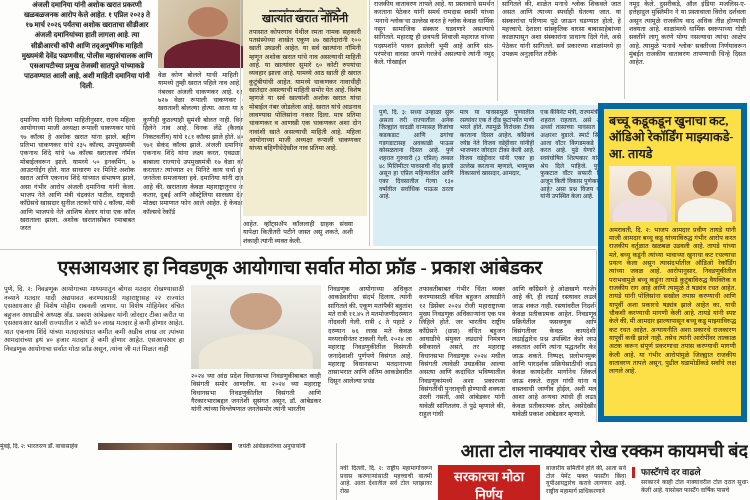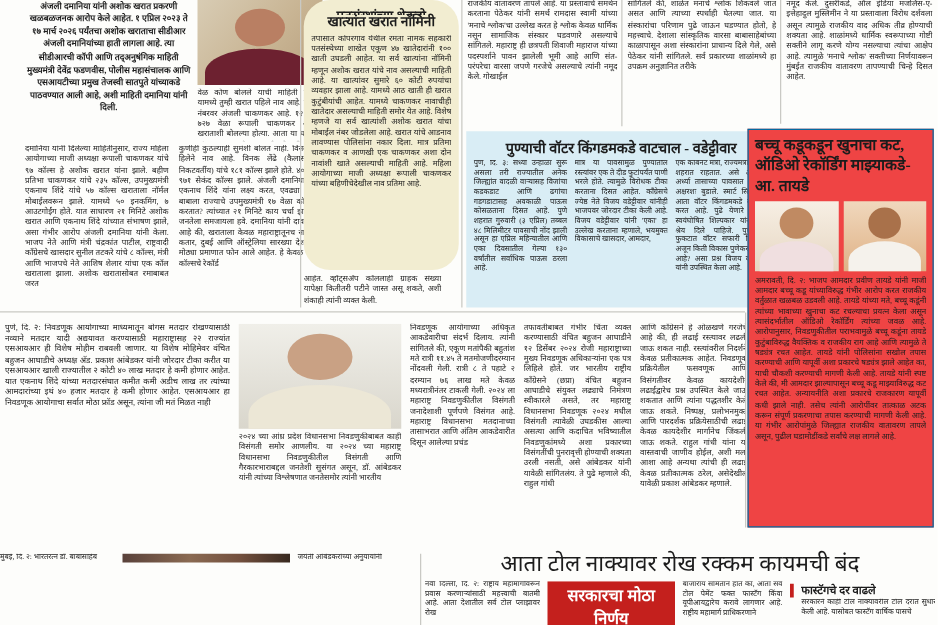--- a/index.html
+++ b/index.html
@@ -22,33 +22,33 @@
   .nomCut span{display:inline-block;margin-top:-5px;font-weight:bold;font-size:10.5px;}
   .nomHead{font-weight:bold;font-size:11px;text-align:center;line-height:1.25;margin-bottom:2px;}
 
   
   .waterBox{background:#d9edf5;padding:4px 6px;box-sizing:border-box;overflow:hidden;}
   .waterHead{font-weight:bold;font-size:11.5px;text-align:center;white-space:nowrap;margin:1px 0 3px;}
   .waterCols{display:flex;gap:6px;}
   .waterCols>div{flex:1;}
 
   
-  .bBox{background:#ef4444;border:1px solid #0369a1;box-sizing:border-box;padding:4px 5px;overflow:hidden;}
+  .bBox{background:#fde047;border:6px solid #0369a1;box-sizing:border-box;padding:4px 5px;overflow:hidden;}
   .bHead{font-weight:bold;font-size:12.5px;line-height:1.3;}
   .bPhotos{display:flex;gap:4px;margin:4px 0;}
   .bPhotos>div{flex:1;height:56px;}
 
   
   .sirHead{font-weight:bold;font-size:19px;text-align:center;white-space:nowrap;overflow:hidden;}
   .sirRow{display:flex;gap:7px;margin-top:5px;height:150px;overflow:hidden;}
 
   
   .jHead{font-weight:bold;font-size:17px;text-align:center;line-height:1.35;}
   .jRow{display:flex;gap:6px;align-items:flex-start;margin-top:2px;}
-  .tHead{font-weight:normal;font-size:18px;text-align:center;white-space:nowrap;overflow:hidden;}
+  .tHead{font-weight:bold;font-size:18px;text-align:right;white-space:nowrap;overflow:hidden;}
   .tRow{display:flex;gap:6px;margin-top:3px;height:38px;overflow:hidden;}
   .badge{background:#c4201d;color:#fff;font-weight:bold;font-size:13px;text-align:center;
          padding:2px 1px;font-family:"Liberation Sans",sans-serif;}
   .redbar{width:3px;background:#c4201d;height:11px;margin-top:2px;flex:none;}
   .fhead{font-weight:bold;font-size:9px;margin-bottom:1px;}
 
   
   .portrait{position:relative;overflow:hidden;}
   .portrait::before{content:"";position:absolute;top:10%;left:50%;transform:translateX(-50%);
       width:40%;height:44%;border-radius:50%;background:var(--skin,#c69);}
@@ -71,56 +71,56 @@
     <div class="abs portrait p-desk" style="left:138px;top:0;width:100px;height:68px;"></div>
     <div class="abs bt" style="left:138px;top:71px;width:100px;height:42px;">वेळ कोण बोलले याची माहिती घेतली. यामध्ये तुम्ही खरात पहिले नाव आहे. दुसऱ्या नंबरवर अंजली चाकणकर आहे. १२ हजार ७२७ वेळा रूपाली चाकणकर अशोक खराताशी बोलल्या होत्या. आता या घटकेला यांना अटक होऊन पूर्ण चौकशी झाली पाहिजे, अशी मागणी अंजली दमानिया यांनी केली.</div>
     <div class="abs a-cols" style="left:0;top:116px;width:238px;height:130px;overflow:hidden;">
       <div class="bt">दमानिया यांनी दिलेल्या माहितीनुसार, राज्य महिला आयोगाच्या माजी अध्यक्षा रूपाली चाकणकर यांचे ९७ कॉल्स हे अशोक खरात यांना झाले. बहीण प्रतिभा चाकणकर यांचे २३५ कॉल्स, उपमुख्यमंत्री एकनाथ शिंदे यांचे ५७ कॉल्स खराताला नॉर्मल मोबाईलवरून झाले. यामध्ये ५० इनकमिंग, ७ आउटगोईंग होते. यात साधारण २१ मिनिटे अशोक खरात आणि एकनाथ शिंदे यांच्यात संभाषण झाले, असा गंभीर आरोप अंजली दमानिया यांनी केला. भाजप नेते आणि मंत्री चंद्रकांत पाटील, राष्ट्रवादी काँग्रेसचे खासदार सुनील तटकरे यांचे ८ कॉल्स, मंत्री आणि भाजपचे नेते आशिष शेलार यांचा एक कॉल खराताला झाला. अशोक खरातासोबत रमाबाबत जरत</div>
       <div class="bt">कुणीही कुठल्याही सुमंशी बोलत नाही. विनक लेंढे हिलेने नाव आहे. विनक लेंढे (कैलासकरांचे निकटवर्तीय) यांचे १८१ कॉल्स झाले होते. ४० हजार ९७१ सेकंद कॉल्स झाले. अंजली दमानिया यांनी एकनाथ शिंदे यांना लक्ष्य करत, एवढ्या मोठ्या बाबाला राज्याचे उपमुख्यमंत्री १७ वेळा कॉल का करतात? त्यांच्यात २१ मिनिटे काय चर्चा झाली, हे जनतेला समजायला हवे. दमानिया यांनी दावा केला आहे की, खराताला केवळ महाराष्ट्रातूनच नाही तर कतार, दुबई आणि ऑस्ट्रेलिया सारख्या देशांतूनही मोठ्या प्रमाणात फोन आले आहेत. हे केवळ नॉर्मल कॉल्सचे रेकॉर्ड</div>
     </div>
   </div>
 
   <div class="vr" style="left:240px;top:0;height:246px;"></div>
 
-  <div class="abs nomBox" style="left:243px;top:0;width:124px;height:216px;border-radius:21px;">
+  <div class="abs nomBox" style="left:243px;top:0;width:124px;height:216px;">
     <div class="nomCut"><span>पतसंस्थांच्या शेकडो</span></div>
     <div class="nomHead">खात्यांत खरात नॉमिनी</div>
     <div class="bt" style="height:182px;">तपासात कोपरगाव येथील रमता नामक सहकारी पतसंस्थेच्या शाखेत एकूण ४७ खातेदारांनी १०० खाती उघडली आहेत. या सर्व खात्यांना नॉमिनी म्हणून अशोक खरात यांचे नाव असल्याची माहिती आहे. या खात्यांवर सुमारे ६० कोटी रुपयांचा व्यवहार झाला आहे. यामध्ये आठ खाती ही खरात कुटुंबीयांची आहेत. यामध्ये चाकणकर नावाचीही खातेदार असल्याची माहिती समोर येत आहे. विशेष म्हणजे या सर्व खात्यांशी अशोक खरात यांचा मोबाईल नंबर जोडलेला आहे. खरात यांचे आडनाव लावण्यास पोलिसांना नकार दिला. मात्र प्रतिमा चाकणकर व आणखी एक चाकणकर अशा दोन नावांशी खाते असल्याची माहिती आहे. महिला आयोगाच्या माजी अध्यक्षा रूपाली चाकणकर यांच्या बहिणीचेदेखील नाव प्रतिमा आहे.</div>
   </div>
   <div class="abs bt" style="left:243px;top:220px;width:110px;height:26px;">आहेत. व्हॉट्सअ‍ॅप कॉललाही ग्राहक संख्या यापेक्षा कितीतरी पटीने जास्त असू शकते, अशी शंकाही त्यांनी व्यक्त केली.</div>
 
   <div class="vr" style="left:369px;top:0;height:246px;"></div>
 
   <div class="abs bt" style="left:374px;top:0;width:120px;height:101px;">राजकीय वातावरण तापले आहे. या प्रस्तावाचे समर्थन करताना पेठेकर यांनी समर्थ रामदास स्वामी यांच्या 'मनाचे श्लोक'चा उल्लेख करत हे श्लोक केवळ धार्मिक नसून सामाजिक संस्कार घडवणारे असल्याचे सांगितले. महाराष्ट्र ही छत्रपती शिवाजी महाराज यांच्या पदस्पर्शाने पावन झालेली भूमी आहे आणि संत-परंपरेचा वारसा जपणे गरजेचे असल्याचे त्यांनी नमूद केले. गोखाईल</div>
   <div class="vr" style="left:497px;top:0;height:101px;"></div>
   <div class="abs bt" style="left:502px;top:0;width:119px;height:101px;">सांगितले की, शाळेत मनाचे श्लोक शिकवले जात असत आणि त्याच्या स्पर्धाही घेतल्या जात. या संस्कारांचा परिणाम पुढे जाऊन घडण्यात होतो, हे महत्त्वाचे. देशाला सांस्कृतिक वारसा बाबासाहेबांच्या काळापासून अशा संस्कारांना प्राधान्य दिले गेले, असे पेठेकर यांनी सांगितले. सर्व प्रकारच्या शाळांमध्ये हा उपक्रम अनुज्ञानित तरीके</div>
   <div class="vr" style="left:624px;top:0;height:99px;"></div>
   <div class="abs bt" style="left:629px;top:0;width:117px;height:99px;">नमूद केले. दुसरीकडे, ऑल इंडिया मजलिस-ए-इत्तेहादुल मुस्लिमीन ने या प्रस्तावाला विरोध दर्शवला असून त्यामुळे राजकीय वाद अधिक तीव्र होण्याची शक्यता आहे. शाळांमध्ये धार्मिक स्वरूपाच्या गोष्टी सक्तीने लागू करणे योग्य नसल्याचा त्यांचा आक्षेप आहे. त्यामुळे 'मनाचे श्लोक' सक्तीच्या निर्णयावरून मुंबईत राजकीय वातावरण तापण्याची चिन्हे दिसत आहेत.</div>
 
   <div class="abs waterBox" style="left:373px;top:105px;width:248px;height:141px;">
-    <div class="waterHead">पुण्याची वॉटर किंगडमकडे वाटचाल - वडेट्टीवार</div>
     <div class="waterCols" style="height:112px;">
       <div class="bt-sm">पुणे, दि. ३: सध्या उन्हाळा सुरू असला तरी राज्यातील अनेक जिल्ह्यांत वादळी वाऱ्यासह विजांचा कडकडाट आणि ढगांचा गडगडाटासह अवकाळी पाऊस कोसळताना दिसत आहे. पुणे शहरात गुरुवारी (३ एप्रिल) तब्बल ४८ मिलिमीटर पावसाची नोंद झाली असून हा एप्रिल महिन्यातील आणि एका दिवसातील गेल्या १३० वर्षांतील सर्वाधिक पाऊस ठरला आहे.</div>
       <div class="bt-sm">मात्र या पावसामुळे पुण्यातील रस्त्यांवर एक ते दीड फुटांपर्यंत पाणी भरले होते. त्यामुळे विरोधक टीका करताना दिसत आहेत. काँग्रेसचे ज्येष्ठ नेते विजय वडेट्टीवार यांनीही भाजपवर जोरदार टीका केली आहे. विजय वडेट्टीवार यांनी 'एका' हा उल्लेख करताना म्हणाले, भयमुक्त विकासाचे खासदार, आमदार,</div>
       <div class="bt-sm">एक कॅबिनेट मंत्री, राज्यमंत्री या पुणे शहरात राहतात. असे असताना अर्ध्या तासाच्या पावसात हे शहर अक्षरशः बुडाले. स्मार्ट सिटी पुणे आता वॉटर किंगडमकडे वाटचाल करत आहे. पुढे येणारे पुण्याचे स्वयंघोषित शिल्पकार यांना याचे श्रेय दिले पाहिजे. पुणेकरांना फुकटात वॉटर सफारी मिळाली. अजून किती विकास पुणेकरांना हवा आहे? असा प्रश्न विजय वडेट्टीवार यांनी उपस्थित केला आहे.</div>
     </div>
   </div>
 
   <div class="abs bBox" style="left:598px;top:103px;width:149px;height:319px;">
     <div class="bHead">बच्चू कडूकडून खुनाचा कट, ऑडिओ रेकॉर्डिंग माझ्याकडे- आ. तायडे</div>
     <div class="bPhotos">
       <div class="portrait p-tayde"></div>
       <div class="portrait p-kadu"></div>
     </div>
     <div class="bt" style="height:200px;">अमरावती, दि. २: भाजप आमदार प्रवीण तायडे यांनी माजी आमदार बच्चू कडू यांच्याविरुद्ध गंभीर आरोप करत राजकीय वर्तुळात खळबळ उडवली आहे. तायडे यांच्या मते, बच्चू कडूंनी त्यांच्या भावाच्या खुनाचा कट रचल्याचा प्रयत्न केला असून त्यासंदर्भातील ऑडिओ रेकॉर्डिंग त्यांच्या जवळ आहे. आरोपानुसार, निवडणुकीतील पराभवामुळे बच्चू कडूंना तायडे कुटुंबाविरुद्ध वैयक्तिक व राजकीय राग आहे आणि त्यामुळे ते षड्यंत्र रचत आहेत. तायडे यांनी पोलिसांना सखोल तपास करण्याची आणि यापूर्वी अशा प्रकारचे षड्यंत्र झाले आहेत का, याची चौकशी करण्याची मागणी केली आहे. तायडे यांनी स्पष्ट केले की, मी आमदार झाल्यापासून बच्चू कडू माझ्याविरुद्ध कट रचत आहेत. अन्यायनीति अशा प्रकारचे राजकारण यापूर्वी कधी झाले नाही. तसेच त्यांनी आरोपींवर तात्काळ अटक करून संपूर्ण प्रकरणाचा तपास करण्याची मागणी केली आहे. या गंभीर आरोपांमुळे जिल्ह्यात राजकीय वातावरण तापले असून, पुढील घडामोडींकडे सर्वांचे लक्ष लागले आहे.</div>
   </div>
 
   <div class="hr" style="left:0;top:249px;width:596px;"></div>
 
   <div class="abs" style="left:4px;top:254px;width:592px;height:192px;">
+    <div class="sirHead">एसआयआर हा निवडणूक आयोगाचा सर्वात मोठा फ्रॉड - प्रकाश आंबेडकर</div>
     <div class="sirRow">
       <div class="bt" style="width:180px;flex:none;font-size:6.6px;">पुणे, दि. २: निवडणूक आयोगाच्या माध्यमातून बोगस मतदार रोखण्यासाठी नव्याने मतदार यादी अद्ययावत करण्यासाठी महाराष्ट्रासह २२ राज्यांत एसआयआर ही विशेष मोहीम राबवली जाणार. या विशेष मोहिमेवर वंचित बहुजन आघाडीचे अध्यक्ष अ‍ॅड. प्रकाश आंबेडकर यांनी जोरदार टीका करीत या एसआयआर खाली राज्यातील २ कोटी ४० लाख मतदार हे कमी होणार आहेत. यात एकनाथ शिंदे यांच्या मतदारसंघात कमीत कमी अडीच लाख तर त्यांच्या आमदारांच्या इथं ४० हजार मतदार हे कमी होणार आहेत. एसआयआर हा निवडणूक आयोगाचा सर्वात मोठा फ्रॉड असून, त्यांना जी मतं मिळत नाही</div>
       <div style="width:130px;flex:none;">
         <div class="portrait p-ambedkar" style="height:84px;margin-bottom:3px;"></div>
         <div class="bt" style="height:62px;">२०२४ च्या आंध्र प्रदेश विधानसभा निवडणुकीबाबत काही विसंगती समोर आणलीय. या २०२४ च्या महाराष्ट्र विधानसभा निवडणुकीतील विसंगती आणि गैरकारभाराबद्दल जनतेशी सुसंगत असून, डॉ. आंबेडकर यांनी त्यांच्या विश्लेषणात जनतेसमोर त्यांनी भारतीय</div>
       </div>
       <div class="bt" style="width:84px;flex:none;">निवडणूक आयोगाच्या अधिकृत आकडेवारीचा संदर्भ दिलाय. त्यांनी सांगितले की, एकूण मतांपैकी बहुतांश मते रात्री ११.४५ ते मतमोजणीदरम्यान नोंदवली गेली. रात्री ८ ते पहाटे २ दरम्यान ७६ लाख मते केवळ मध्यरात्रीनंतर टाकली गेली. २०२४ ला महाराष्ट्र निवडणुकीतील विसंगती जनादेशाशी पूर्णपणे विसंगत आहे. महाराष्ट्र विधानसभा मतदानाच्या तासाभरात आणि अंतिम आकडेवारीत दिसून आलेल्या प्रचंड</div>
       <div class="bt" style="width:86px;flex:none;">तफावतीबाबत गंभीर चिंता व्यक्त करण्यासाठी वंचित बहुजन आघाडीने १२ डिसेंबर २०२४ रोजी महाराष्ट्राच्या मुख्य निवडणूक अधिकाऱ्यांना एक पत्र लिहिले होते. जर भारतीय राष्ट्रीय काँग्रेसने (छप्रा) वंचित बहुजन आघाडीचे संयुक्त लढ्याचे निमंत्रण स्वीकारले असते, तर महाराष्ट्र विधानसभा निवडणूक २०२४ मधील विसंगती त्यावेळी उघडकीस आल्या असत्या आणि कदाचित भविष्यातील निवडणुकांमध्ये अशा प्रकारच्या विसंगतींची पुनरावृत्ती होण्याची शक्यता उरली नसती, असे आंबेडकर यांनी यावेळी सांगितलंय. ते पुढे म्हणाले की, राहुल गांधी</div>
       <div class="bt" style="width:86px;flex:none;">आणि काँग्रेसने हे ओळखणे गरजेचे आहे की, ही लढाई रस्त्यावर लढली जाऊ शकत नाही. रस्त्यांवरील निदर्शने केवळ प्रतीकात्मक आहेत. निवडणूक प्रक्रियेतील फसवणूक आणि विसंगतीवर केवळ कायदेशीर लढाईद्वारेच प्रश्न उपस्थित केले जाऊ शकतात आणि त्यांना पद्धतशीर केले जाऊ शकते. निष्पक्ष, प्रलोभनमुक्त आणि पारदर्शक प्रक्रियेसाठीची लढाई केवळ कायदेशीर मार्गानेच जिंकली जाऊ शकते. राहुल गांधी यांना या वास्तवाची जाणीव होईल, अशी मला आशा आहे अन्यथा त्यांची ही लढाई केवळ प्रतीकात्मक ठरेल, असेदेखील यावेळी प्रकाश आंबेडकर म्हणाले.</div>
     </div>

